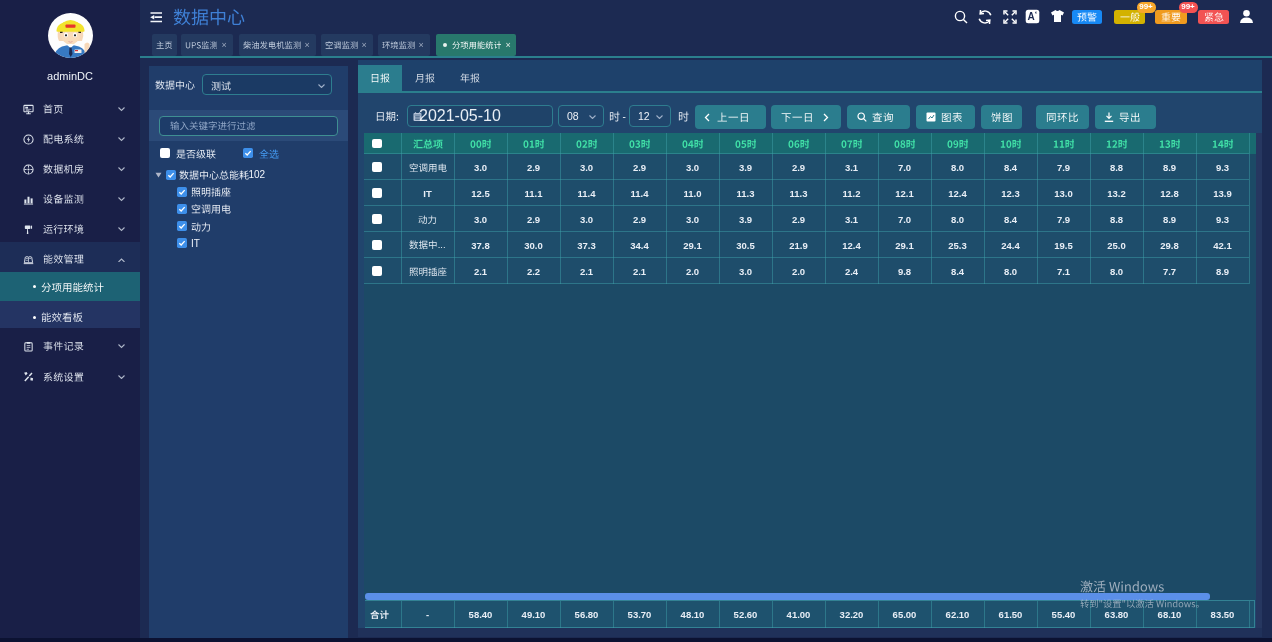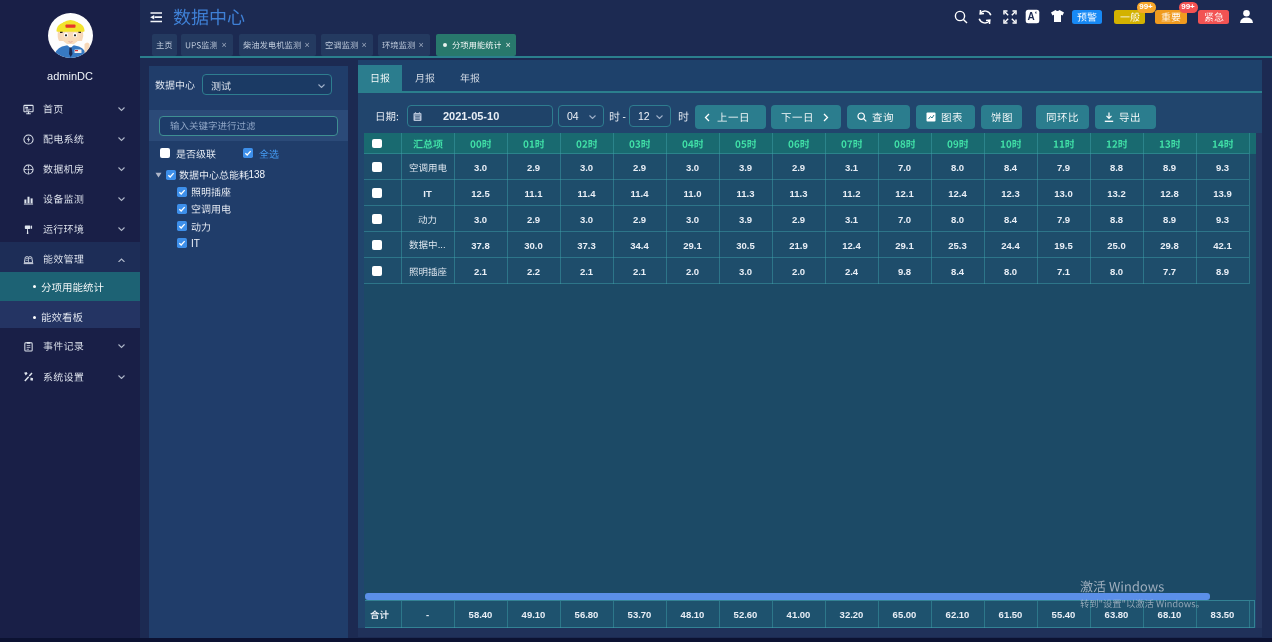--- a/index.html
+++ b/index.html
@@ -331,21 +331,21 @@
       <path d="M2.8 6.2 L5 8.4 L9.2 3.8" stroke="#fff" stroke-width="1.6" fill="none"></path>
     </svg></div>
 <div style="position:absolute;left:178.5px;top:169.5px;line-height:0"><svg width="70.0" height="10.0" viewBox="0 -880 7000 1000" fill="#f0f4fa">
       <use href="#gr25968" x="0"></use>
       <use href="#gr25454" x="1000"></use>
       <use href="#gr20013" x="2000"></use>
       <use href="#gr24515" x="3000"></use>
       <use href="#gr24635" x="4000"></use>
       <use href="#gr33021" x="5000"></use>
       <use href="#gr32791" x="6000"></use>
-    </svg><span style="font-size:10px;color:#f0f4fa;vertical-align:top;line-height:10px">138</span></div>
+    </svg><span style="font-size:10px;color:#f0f4fa;vertical-align:top;line-height:10px">102</span></div>
 <div style="position:absolute;left:177.0px;top:186.5px;line-height:0"><svg width="10" height="10" viewBox="0 0 12 12">
       <rect width="12" height="12" rx="2" fill="#3d8fea"></rect>
       <path d="M2.8 6.2 L5 8.4 L9.2 3.8" stroke="#fff" stroke-width="1.6" fill="none"></path>
     </svg></div>
 <div style="position:absolute;left:191.0px;top:187.0px;line-height:0"><svg width="40.0" height="10.0" viewBox="0 -880 4000 1000" fill="#f0f4fa">
       <use href="#gr29031" x="0"></use>
       <use href="#gr26126" x="1000"></use>
       <use href="#gr25554" x="2000"></use>
       <use href="#gr24231" x="3000"></use>
     </svg></div>
@@ -388,23 +388,23 @@
       <use href="#gr26085" x="0"></use>
       <use href="#gr26399" x="1000"></use>
       <use href="#gr58" x="2000"></use>
     </svg></div>
 <div style="position:absolute;left:407.0px;top:105.0px;width:146.0px;height:22.0px;background:#1f4369;border:1px solid #2e7d8f;border-radius:4px"></div>
 <div style="position:absolute;left:413.0px;top:111.5px;line-height:0"><svg width="9" height="9.5" viewBox="0 0 9 9.5">
       <rect x="0.5" y="1" width="8" height="8" rx="1" fill="#b6c4d8"></rect>
       <path d="M2.5 0.3 V2 M6.5 0.3 V2" stroke="#b6c4d8" stroke-width="1.2"></path>
       <path d="M1.5 3 H7.5 M2.2 4.6 H6.8 M2.2 6 H6.8 M2.2 7.4 H6.8" stroke="#2a4a70" stroke-width="0.7"></path>
     </svg></div>
-<div style="position:absolute;left:443px;top:110.4px;height:12px;line-height:12px;font-size:11px;color:#e8eef5;font-weight:700;white-space:nowrap">2021-05-10</div>
+<div style="position:absolute;left:419px;top:110.4px;height:12px;line-height:12px;font-size:16px;color:#e8eef5;font-weight:400;white-space:nowrap">2021-05-10</div>
 <div style="position:absolute;left:558.0px;top:105.0px;width:46.0px;height:22.0px;background:#20456c;border:1px solid #2e7d8f;border-radius:4px"></div>
-<div style="position:absolute;left:567.0px;top:110.2px;height:12px;line-height:12px;font-size:10.5px;color:#edf1f7;font-weight:400;white-space:nowrap">04</div>
+<div style="position:absolute;left:567.0px;top:110.2px;height:12px;line-height:12px;font-size:10.5px;color:#edf1f7;font-weight:400;white-space:nowrap">08</div>
 <div style="position:absolute;left:588.5px;top:114.0px;line-height:0"><svg width="7" height="4.5" viewBox="0 0 7 4.5">
       <path d="M0.5 0.5 L3.5 3.5 L6.5 0.5" stroke="#9fb0c8" stroke-width="1.1" fill="none"></path>
     </svg></div>
 <div style="position:absolute;left:629.0px;top:105.0px;width:42.0px;height:22.0px;background:#20456c;border:1px solid #2e7d8f;border-radius:4px"></div>
 <div style="position:absolute;left:638.0px;top:110.2px;height:12px;line-height:12px;font-size:10.5px;color:#edf1f7;font-weight:400;white-space:nowrap">12</div>
 <div style="position:absolute;left:655.5px;top:114.0px;line-height:0"><svg width="7" height="4.5" viewBox="0 0 7 4.5">
       <path d="M0.5 0.5 L3.5 3.5 L6.5 0.5" stroke="#9fb0c8" stroke-width="1.1" fill="none"></path>
     </svg></div>
 <div style="position:absolute;left:609.0px;top:111.0px;line-height:0"><svg width="11.0" height="11.0" viewBox="0 -880 1000 1000" fill="#f0f4fa">
       <use href="#gr26102" x="0"></use>

